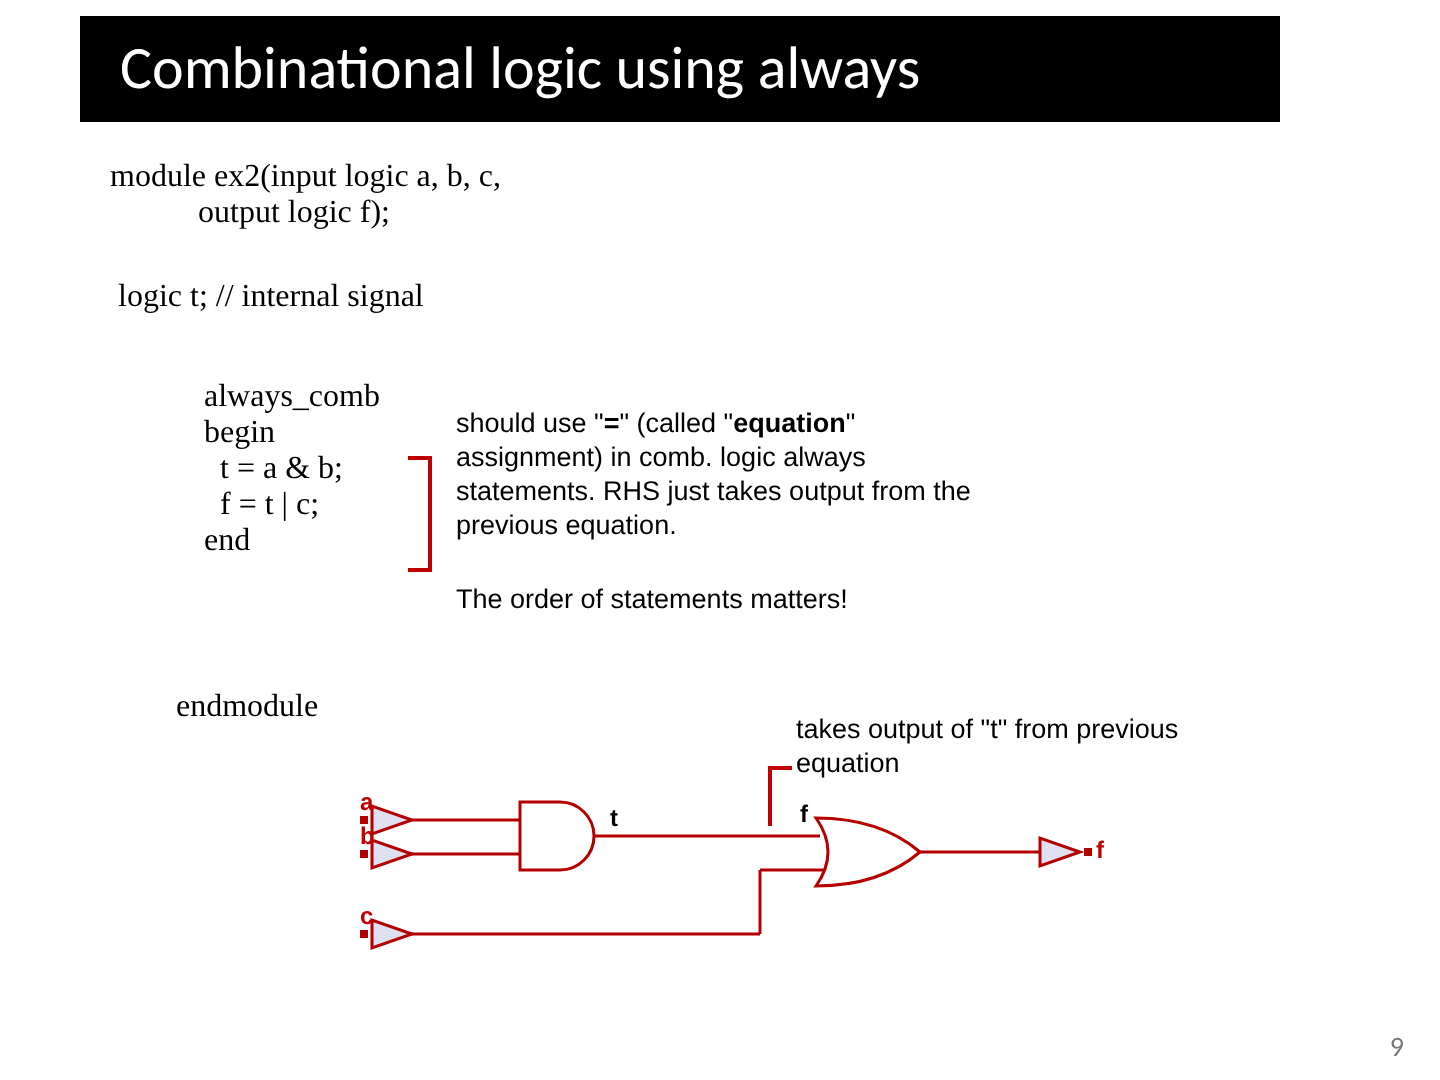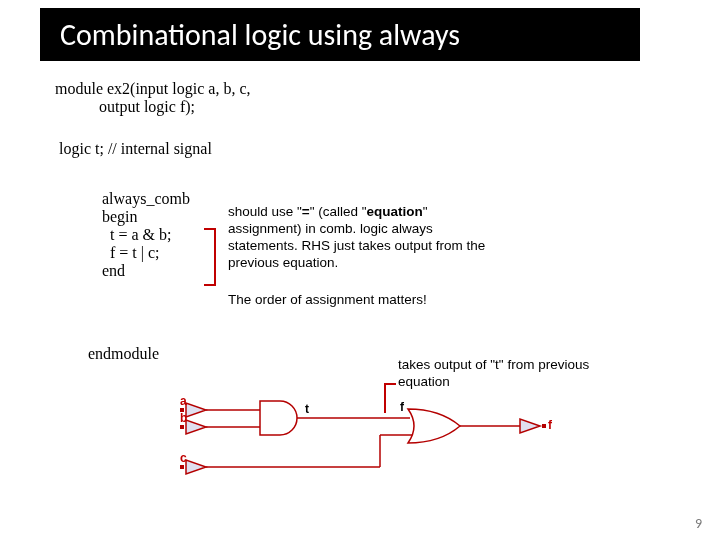--- a/index.html
+++ b/index.html
@@ -123,21 +123,21 @@
   t = a &amp; b;
   f = t | c;
 end</div>
 <div class="code code4">endmodule</div>
 
 <div class="bracket"></div>
 
 <div class="annot annot1">
   <span>should use "</span><b>=</b><span>" (called "</span><b>equation</b><span>" assignment) in comb. logic always statements. RHS just takes output from the previous equation.</span>
 </div>
-<div class="annot annot2">The order of assignment matters!</div>
+<div class="annot annot2">The order of statements matters!</div>
 
 <div class="arrow-tl"></div>
 <div class="annot annot3">takes output of "t" from previous equation</div>
 
 <svg class="circuit" viewBox="0 0 420 100">
 
   <rect class="pin" x="0" y="13" width="4" height="4"></rect>
   <polygon class="buf" points="6,8 6,22 26,15"></polygon>
   <text class="lbl-red" x="0" y="10">a</text>
 

